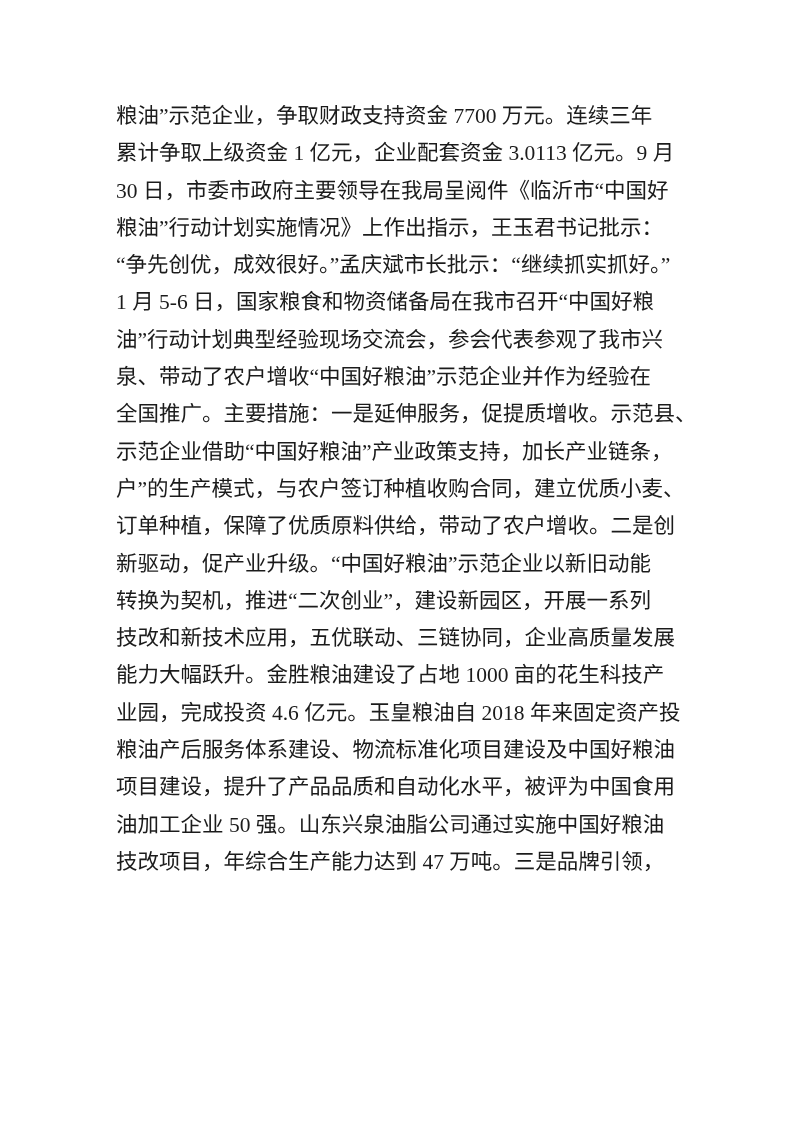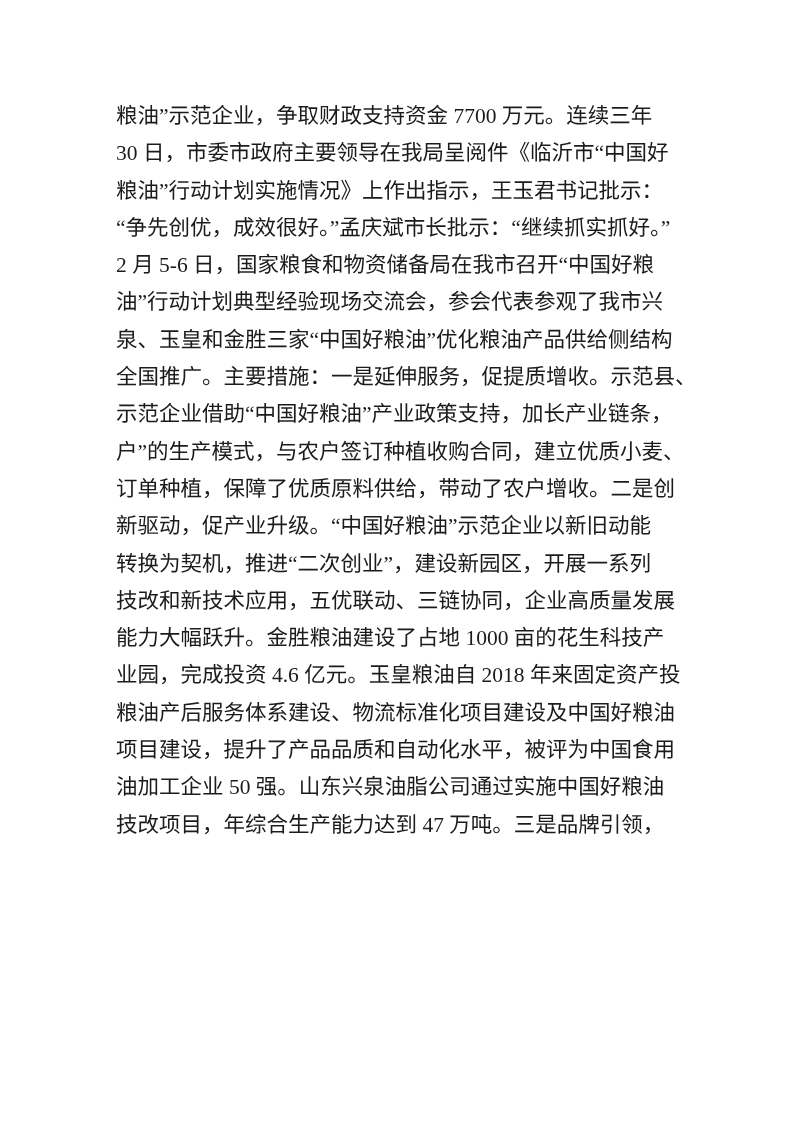--- a/index.html
+++ b/index.html
@@ -38,26 +38,27 @@
     display: inline-block;
     width: 100%;
   }
 </style>
 </head>
 <body>
 
 <div class="page">
   <div class="text-block">
       <div class="text-line">粮油”示范企业，争取财政支持资金 7700 万元。连续三年</div>
+      <div class="text-line">累计争取上级资金 1 亿元，企业配套资金 3.0113 亿元。9 月</div>
       <div class="text-line">30 日，市委市政府主要领导在我局呈阅件《临沂市“中国好</div>
       <div class="text-line">粮油”行动计划实施情况》上作出指示，王玉君书记批示：</div>
       <div class="text-line">“争先创优，成效很好。”孟庆斌市长批示：“继续抓实抓好。”</div>
-      <div class="text-line">2 月 5-6 日，国家粮食和物资储备局在我市召开“中国好粮</div>
+      <div class="text-line">1 月 5-6 日，国家粮食和物资储备局在我市召开“中国好粮</div>
       <div class="text-line">油”行动计划典型经验现场交流会，参会代表参观了我市兴</div>
-      <div class="text-line">泉、玉皇和金胜三家“中国好粮油”优化粮油产品供给侧结构</div>
+      <div class="text-line">泉、带动了农户增收“中国好粮油”示范企业并作为经验在</div>
       <div class="text-line">全国推广。主要措施：一是延伸服务，促提质增收。示范县、</div>
       <div class="text-line">示范企业借助“中国好粮油”产业政策支持，加长产业链条，</div>
       <div class="text-line">户”的生产模式，与农户签订种植收购合同，建立优质小麦、</div>
       <div class="text-line">订单种植，保障了优质原料供给，带动了农户增收。二是创</div>
       <div class="text-line">新驱动，促产业升级。“中国好粮油”示范企业以新旧动能</div>
       <div class="text-line">转换为契机，推进“二次创业”，建设新园区，开展一系列</div>
       <div class="text-line">技改和新技术应用，五优联动、三链协同，企业高质量发展</div>
       <div class="text-line">能力大幅跃升。金胜粮油建设了占地 1000 亩的花生科技产</div>
       <div class="text-line">业园，完成投资 4.6 亿元。玉皇粮油自 2018 年来固定资产投</div>
       <div class="text-line">粮油产后服务体系建设、物流标准化项目建设及中国好粮油</div>

